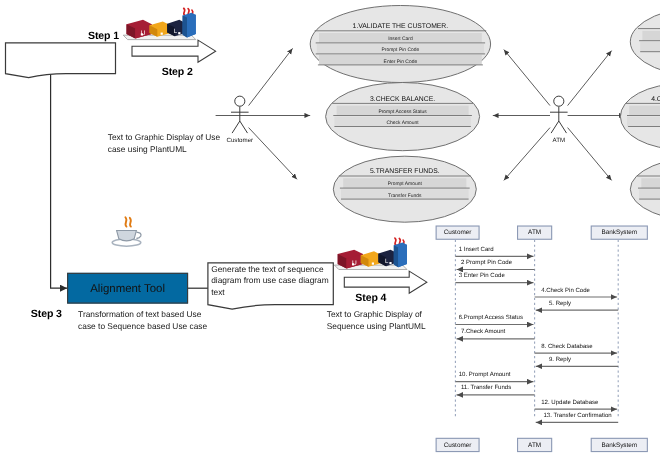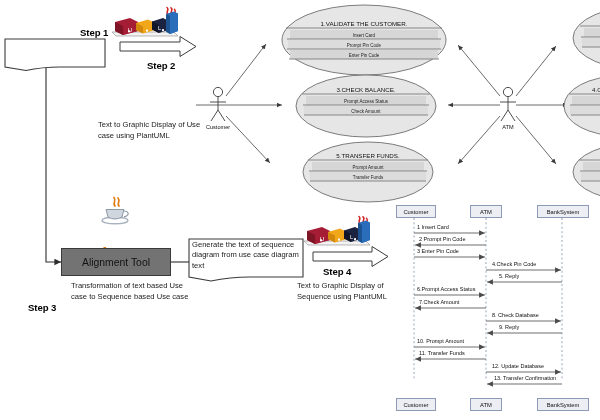--- a/index.html
+++ b/index.html
@@ -13,21 +13,21 @@
   .callout{position:absolute;box-sizing:border-box;}
   .callout .ctext{position:absolute;left:4px;top:2px;right:3px;
        font-size:7.6px;line-height:10.4px;color:#1b1b1b;}
 
   
   .steplabel{position:absolute;font-weight:bold;font-size:9.6px;color:#000;
       letter-spacing:-.1px;white-space:nowrap;}
   .stepdesc{position:absolute;font-size:7.6px;line-height:10.6px;color:#1b1b1b;}
 
   
-  .toolbox{position:absolute;border:1.2px solid #3a3a3a;background:#737373;
+  .toolbox{position:absolute;border:1.2px solid #3a3a3a;background:#0369a1;
       display:flex;align-items:center;justify-content:center;
       font-size:10.4px;color:#131313;box-sizing:border-box;}
 
   
   .ucTitle{font-size:6.2px;font-family:"Liberation Sans",sans-serif;fill:#111;}
   .ucRow{font-size:4.5px;font-family:"Liberation Sans",sans-serif;fill:#1c1c1c;}
   .actorLbl{font-size:5.6px;font-family:"Liberation Sans",sans-serif;fill:#111;}
 
   
   .sqHead{position:absolute;box-sizing:border-box;background:#eceef4;
@@ -115,21 +115,21 @@
       <path d="M11,13.5 L29,13.5 L27,21 Q20,25 13,21 z" fill="#cfd6de" stroke="#8e99a6" stroke-width="1"></path>
       <path d="M29,15 Q34,15.5 33,18.5 Q32,20.5 29,20.8" fill="none" stroke="#8e99a6" stroke-width="1.2"></path>
     </svg>
   </div>
   <div class="javaword" style="left:101px;top:225px;">Java</div>
 
   <div class="toolbox" style="left:61px;top:248px;width:110px;height:28px;">
     <span>Alignment Tool</span>
   </div>
 
-  <div class="steplabel" style="left:28px;top:302px;">Step 3</div>
+  <div class="steplabel" style="left:28px;top:280px;">Step 3</div>
   <div class="stepdesc" style="left:71px;top:281px;width:118px;">Transformation of  text based Use case to Sequence based Use case</div>
 
   <div class="callout" style="left:188px;top:238px;width:116px;height:44px;">
     <svg style="position:absolute;left:0;top:0;width:116px;height:46px;">
       <path d="M1,1 L115,1 L115,39 L62,39 Q42,39 23,43 L1,39 z" fill="#ffffff" stroke="#3a3a3a" stroke-width="1.1"></path>
     </svg>
     <div class="ctext">Generate the text of sequence diagram from use case diagram text</div>
   </div>
 
   <div class="abs" style="left:300px;top:215px;width:74px;height:34px;">

